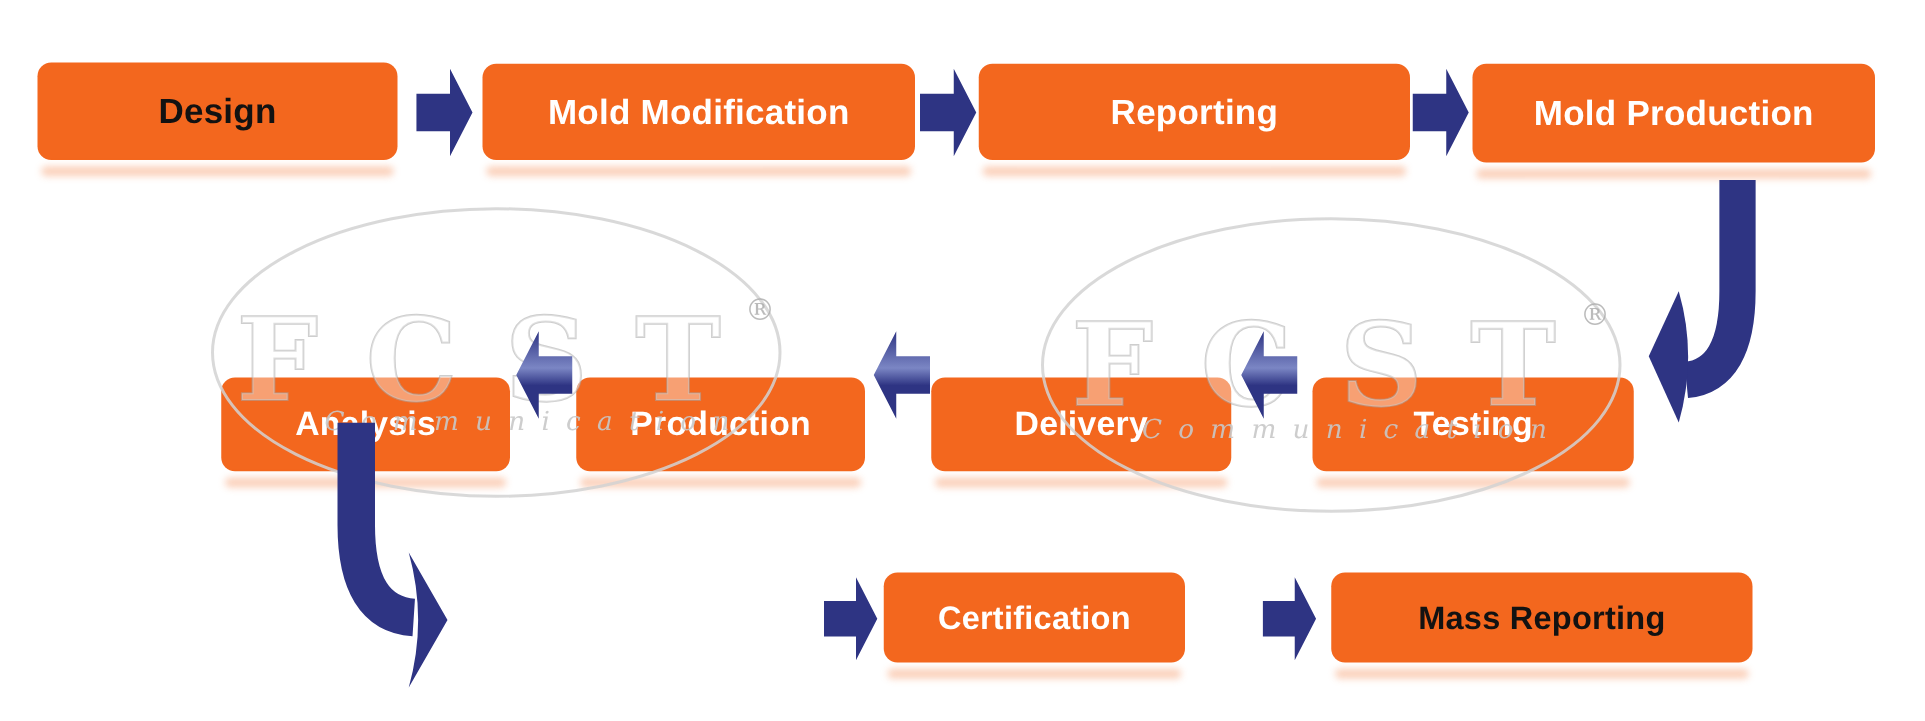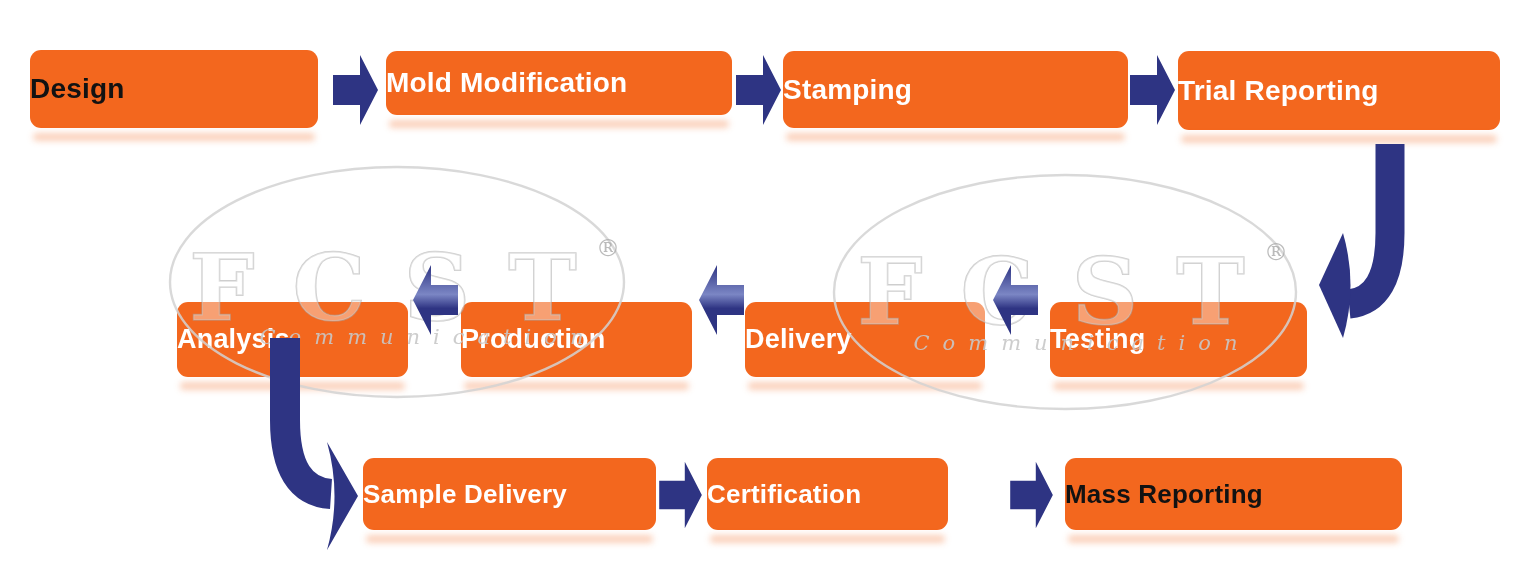--- a/index.html
+++ b/index.html
@@ -14,21 +14,21 @@
     position:relative;
     width:1540px;height:577px;
     background:#ffffff;
     overflow:hidden;
     font-family:"Liberation Sans",sans-serif;
   }
   .flow-box{
     position:absolute;
     background:var(--box);
     border-radius:11px;
-    display:flex;align-items:center;justify-content:flex-start;
+    display:flex;align-items:center;justify-content:center;
     color:var(--text-light);
     font-weight:700;
     font-size:28px;
     letter-spacing:0.2px;
     z-index:1;
   }
   .flow-box.dark{ color:var(--text-dark); }
   .flow-box.r2{ font-size:27px;margin-top:41px; }
   .flow-box.r3{ font-size:26px; }
   
@@ -101,28 +101,28 @@
       <ellipse class="wm-ellipse" cx="235" cy="120" rx="231" ry="117"></ellipse>
       <text class="wm-brand" x="240" y="152">FCST</text>
       <text class="wm-reg" x="446" y="88">®</text>
       <text class="wm-sub" x="252" y="178">Communication</text>
     </svg>
   </div>
 
   <div class="flow-box dark" style="left:30px;top:50px;width:288px;height:78px">
     <span>Design</span>
   </div>
-  <div class="flow-box" style="left:386px;top:51px;width:346px;height:64px">
+  <div class="flow-box" style="left:386px;top:51px;width:346px;height:77px">
     <span>Mold Modification</span>
   </div>
   <div class="flow-box" style="left:783px;top:51px;width:345px;height:77px">
-    <span>Stamping</span>
+    <span>Reporting</span>
   </div>
   <div class="flow-box" style="left:1178px;top:51px;width:322px;height:79px">
-    <span>Trial Reporting</span>
+    <span>Mold Production</span>
   </div>
 
   <svg class="sarrow" style="left:333px;top:52px" width="46" height="76" viewBox="0 0 46 76">
     <polygon points="0,23 27,23 27,3 45,38 27,73 27,53 0,53" fill="#2E3483"></polygon>
   </svg>
   <svg class="sarrow" style="left:736px;top:52px" width="46" height="76" viewBox="0 0 46 76">
     <polygon points="0,23 27,23 27,3 45,38 27,73 27,53 0,53" fill="#2E3483"></polygon>
   </svg>
   <svg class="sarrow" style="left:1130px;top:52px" width="46" height="76" viewBox="0 0 46 76">
     <polygon points="0,23 27,23 27,3 45,38 27,73 27,53 0,53" fill="#2E3483"></polygon>
@@ -154,23 +154,20 @@
   </svg>
   <svg class="sarrow" style="left:992px;top:262px" width="46" height="76" viewBox="0 0 46 76">
     <polygon points="46,23 19,23 19,3 1,38 19,73 19,53 46,53" fill="url(#navGlint)"></polygon>
   </svg>
 
   <svg class="carrow" style="left:245px;top:338px" width="125" height="232" viewBox="0 0 125 232">
     <path d="M 40 0 L 40 82 Q 40 153 86 156" fill="none" stroke="#2E3483" stroke-width="30"></path>
     <path d="M 82 104 Q 97 158 82 212 L 113 158 Z" fill="#2E3483"></path>
   </svg>
 
-  <div class="flow-box r3" style="left:363px;top:458px;width:293px;height:72px">
-    <span>Sample Delivery</span>
-  </div>
   <div class="flow-box r3" style="left:707px;top:458px;width:241px;height:72px">
     <span>Certification</span>
   </div>
   <div class="flow-box r3 dark" style="left:1065px;top:458px;width:337px;height:72px">
     <span>Mass Reporting</span>
   </div>
 
   <svg class="sarrow" style="left:659px;top:459px" width="44" height="72" viewBox="0 0 46 76">
     <polygon points="0,23 27,23 27,3 45,38 27,73 27,53 0,53" fill="#2E3483"></polygon>
   </svg>

